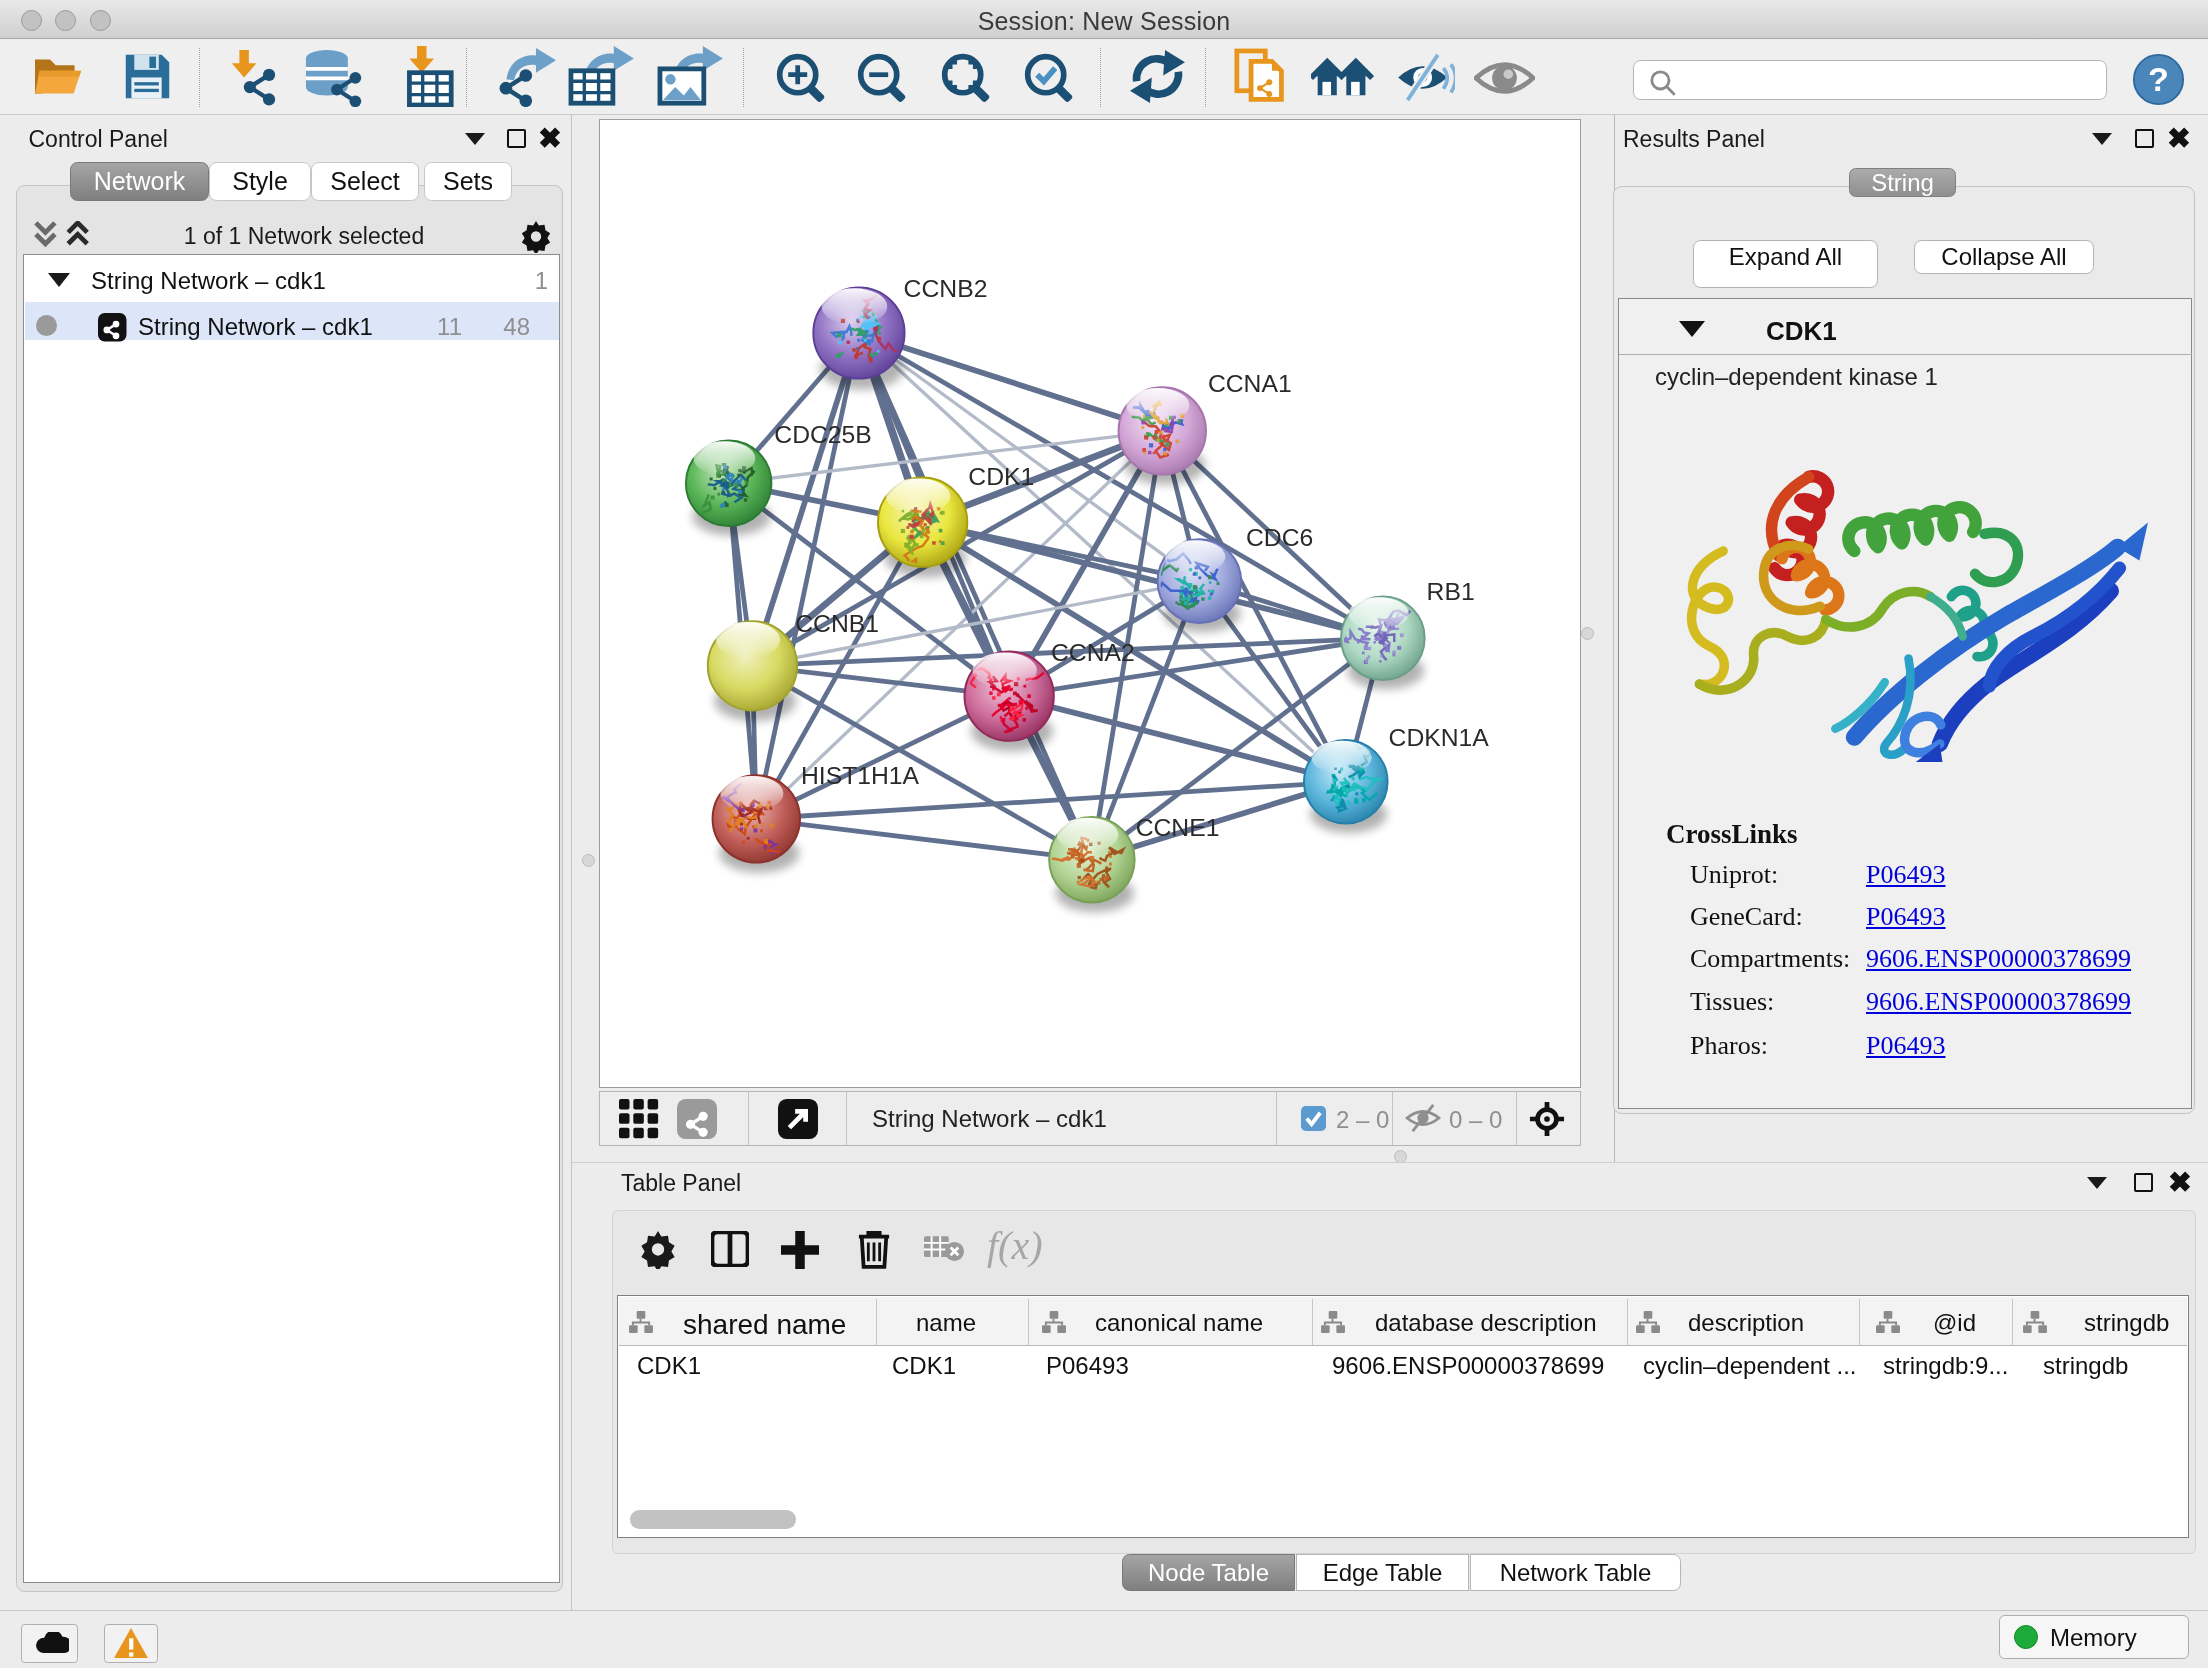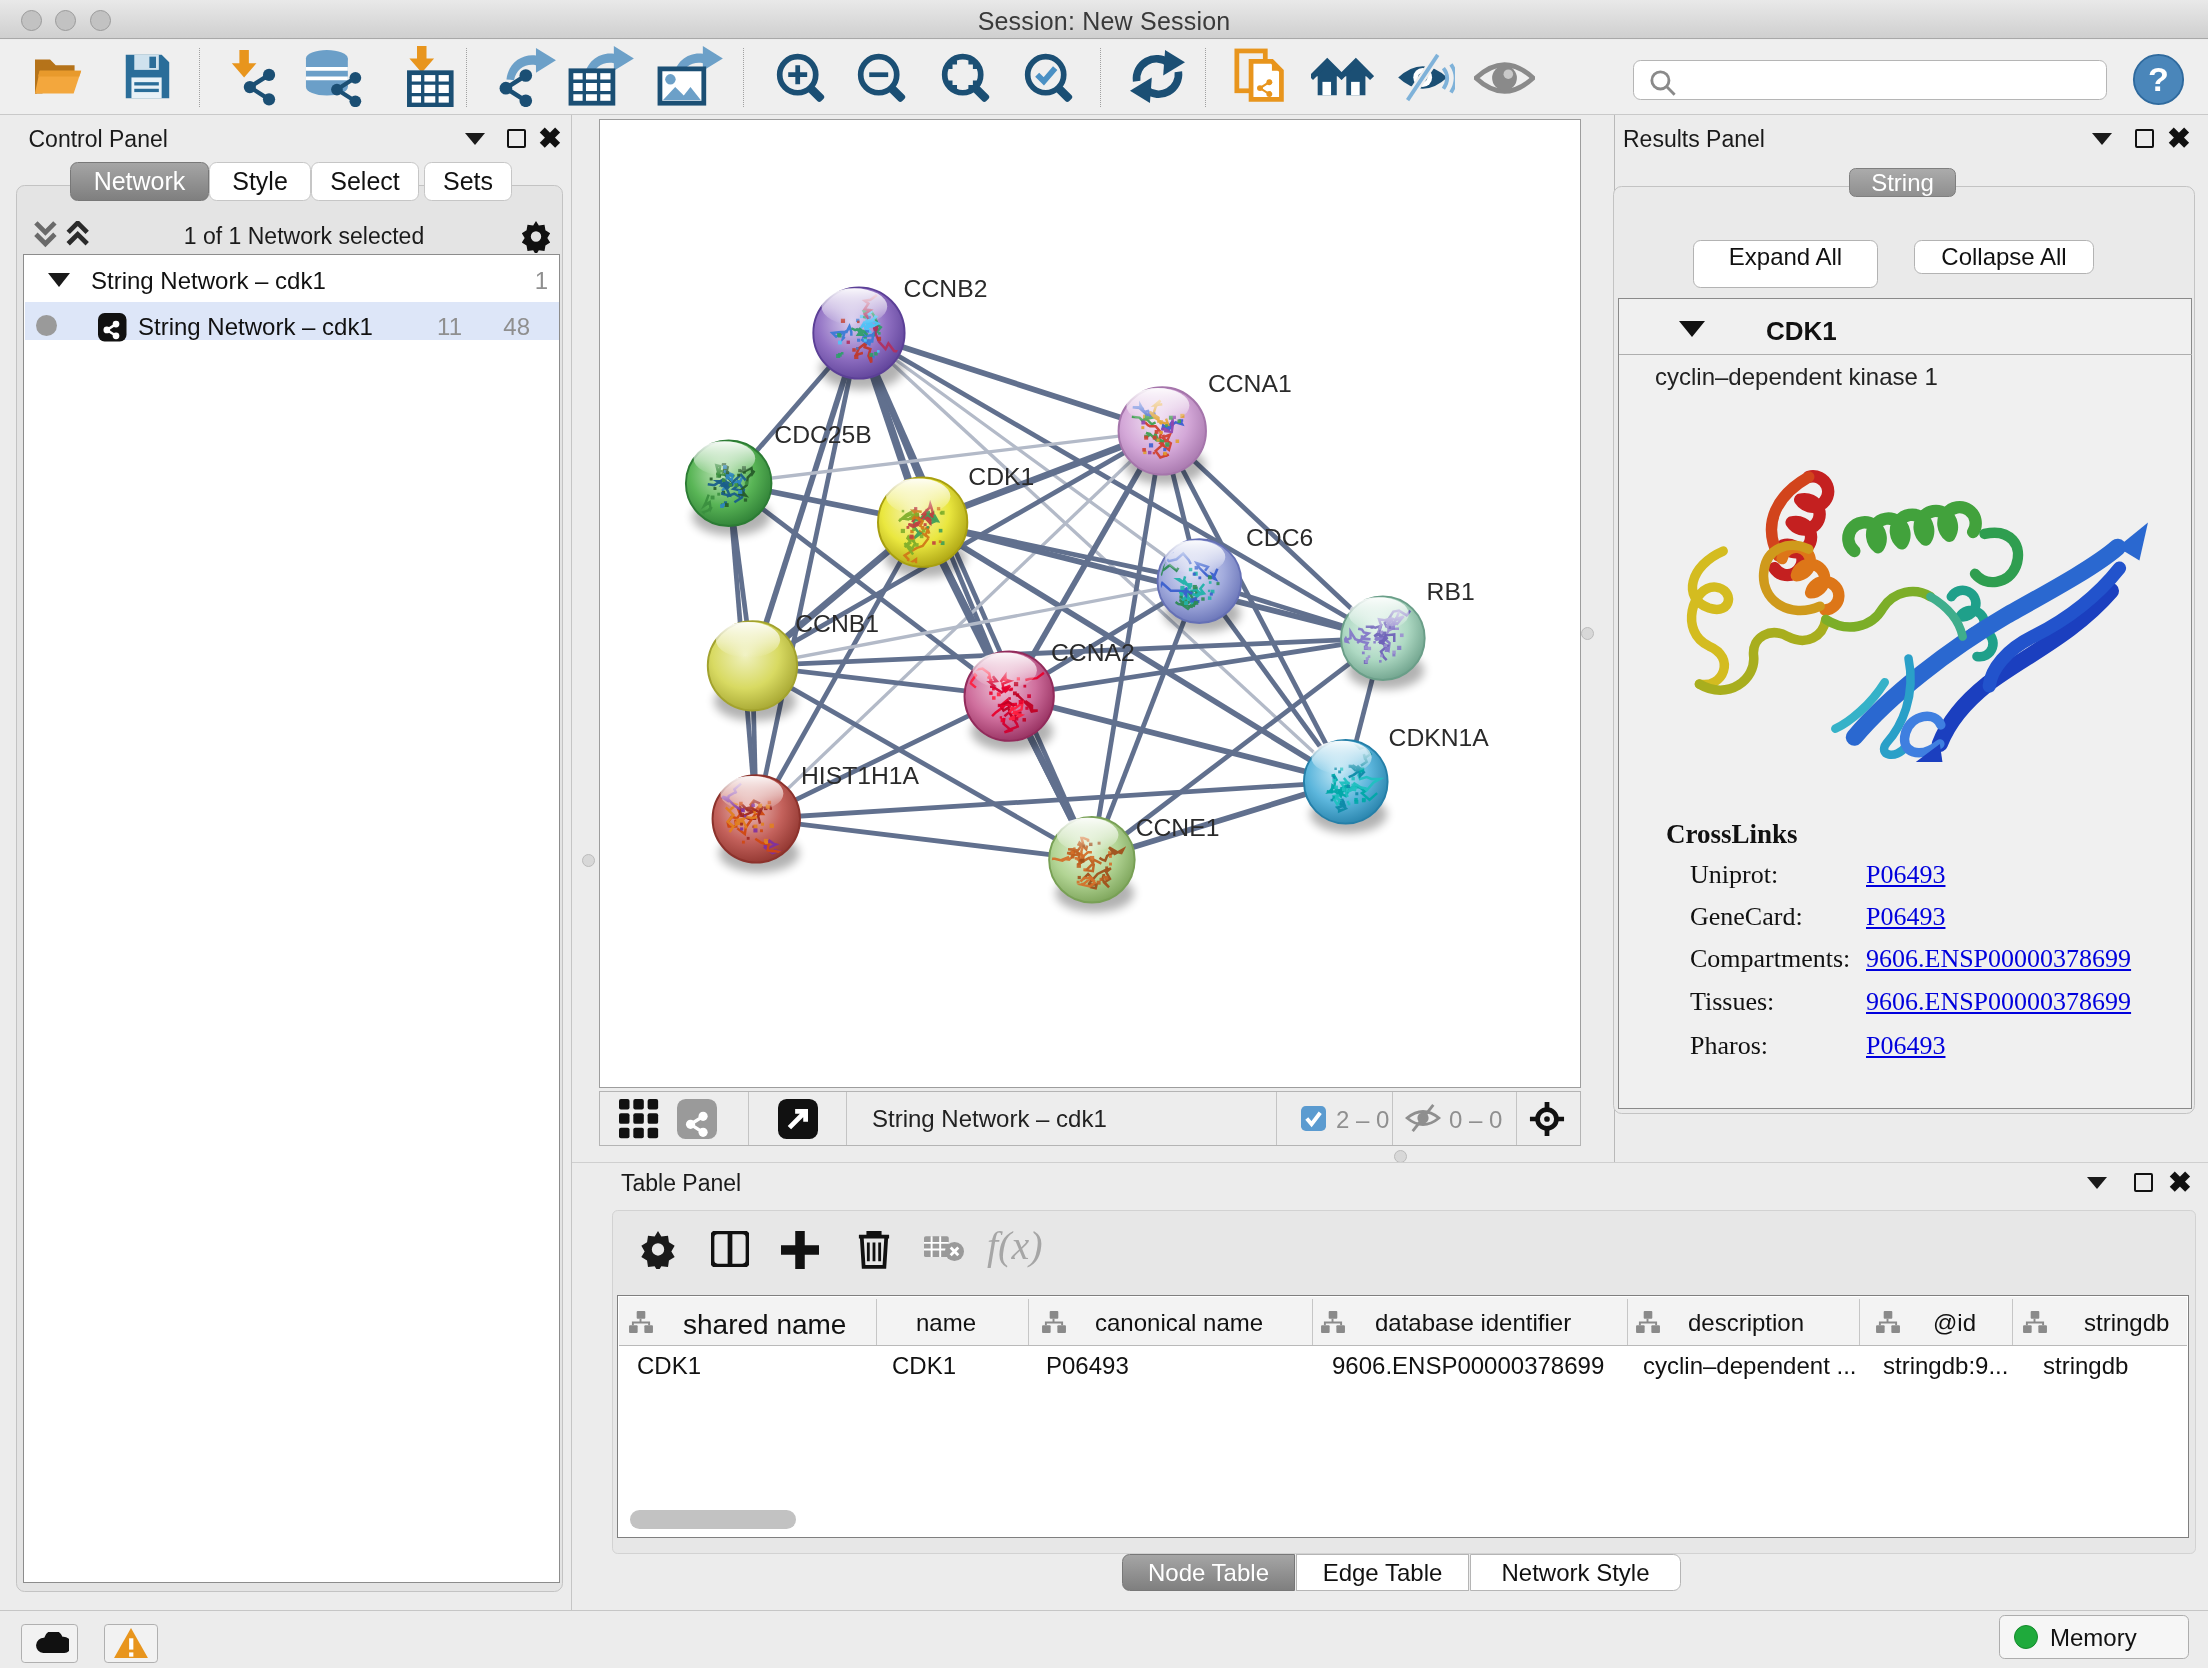--- a/index.html
+++ b/index.html
@@ -964,21 +964,21 @@
   </svg>
 <div class="abs" style="left:1095px;top:1309px;font-size:24px;color:#111;">canonical name</div>
 <svg class="abs" style="left:1321px;top:1311px" width="24" height="22" viewBox="0 0 25 23">
     <g fill="#8a8a8a">
       <rect x="8" y="0" width="9" height="8" rx="1"></rect>
       <rect x="0" y="15" width="9" height="8" rx="1"></rect>
       <rect x="16" y="15" width="9" height="8" rx="1"></rect>
       <path d="M12 8 v4 M4 15 v-3 h17 v3" stroke="#8a8a8a" stroke-width="2" fill="none"></path>
     </g>
   </svg>
-<div class="abs" style="left:1375px;top:1309px;font-size:24px;color:#111;">database identifier</div>
+<div class="abs" style="left:1375px;top:1309px;font-size:24px;color:#111;">database description</div>
 <svg class="abs" style="left:1636px;top:1311px" width="24" height="22" viewBox="0 0 25 23">
     <g fill="#8a8a8a">
       <rect x="8" y="0" width="9" height="8" rx="1"></rect>
       <rect x="0" y="15" width="9" height="8" rx="1"></rect>
       <rect x="16" y="15" width="9" height="8" rx="1"></rect>
       <path d="M12 8 v4 M4 15 v-3 h17 v3" stroke="#8a8a8a" stroke-width="2" fill="none"></path>
     </g>
   </svg>
 <div class="abs" style="left:1688px;top:1309px;font-size:24px;color:#111;">description</div>
 <svg class="abs" style="left:1876px;top:1311px" width="24" height="22" viewBox="0 0 25 23">
@@ -1002,21 +1002,21 @@
 <div class="abs" style="left:637px;top:1352px;font-size:24px;color:#111;">CDK1</div>
 <div class="abs" style="left:892px;top:1352px;font-size:24px;color:#111;">CDK1</div>
 <div class="abs" style="left:1046px;top:1352px;font-size:24px;color:#111;">P06493</div>
 <div class="abs" style="left:1332px;top:1352px;font-size:24px;color:#111;">9606.ENSP00000378699</div>
 <div class="abs" style="left:1643px;top:1352px;font-size:24px;color:#111;">cyclin–dependent ...</div>
 <div class="abs" style="left:1883px;top:1352px;font-size:24px;color:#111;">stringdb:9...</div>
 <div class="abs" style="left:2043px;top:1352px;font-size:24px;color:#111;">stringdb</div>
 <div class="abs" style="left:630px;top:1510px;width:166px;height:19px;border-radius:9.5px;background:#c2c2c2;"></div>
 <div class="abs" style="left:1122px;top:1554px;width:173px;height:37px;background:linear-gradient(#a5a5a5,#7f7f7f);border:1px solid #787878;border-radius:7.6px 0 0 7.6px;text-align:center;line-height:35px;font-size:24px;color:#fff;">Node Table</div>
 <div class="abs" style="left:1296px;top:1554px;width:173px;height:37px;background:#fff;border:1px solid #b5b5b5;text-align:center;line-height:35px;font-size:24px;color:#111;">Edge Table</div>
-<div class="abs" style="left:1470px;top:1554px;width:211px;height:37px;background:#fff;border:1px solid #b5b5b5;border-radius:0 7.6px 7.6px 0;text-align:center;line-height:35px;font-size:24px;color:#111;">Network Style</div>
+<div class="abs" style="left:1470px;top:1554px;width:211px;height:37px;background:#fff;border:1px solid #b5b5b5;border-radius:0 7.6px 7.6px 0;text-align:center;line-height:35px;font-size:24px;color:#111;">Network Table</div>
 <div class="abs" style="left:0px;top:1610px;width:2208px;height:1px;background:#c6c6c6;"></div>
 <div class="abs" style="left:21px;top:1624px;width:57px;height:39px;background:#f2f2f2;border:1.9px solid #b0b0b0;border-radius:3.8px;"></div>
 <svg class="abs" style="left:31px;top:1632px" width="38" height="23" viewBox="0 0 34 24">
     <path d="M10 22 a8 8 0 0 1 1 -16 a10 10 0 0 1 19 -1 a7 7 0 0 1 2 17 z" fill="#111"></path>
   </svg>
 <div class="abs" style="left:104px;top:1624px;width:54px;height:39px;background:#f2f2f2;border:1.9px solid #b0b0b0;border-radius:3.8px;"></div>
 <svg class="abs" style="left:113px;top:1627px" width="36" height="32" viewBox="0 0 38 34">
     <path d="M19 1 L37 33 H1 z" fill="#e8951d"></path>
     <rect x="17" y="12" width="4.5" height="12" fill="#fff"></rect>
     <rect x="17" y="27" width="4.5" height="4.5" fill="#fff"></rect>

